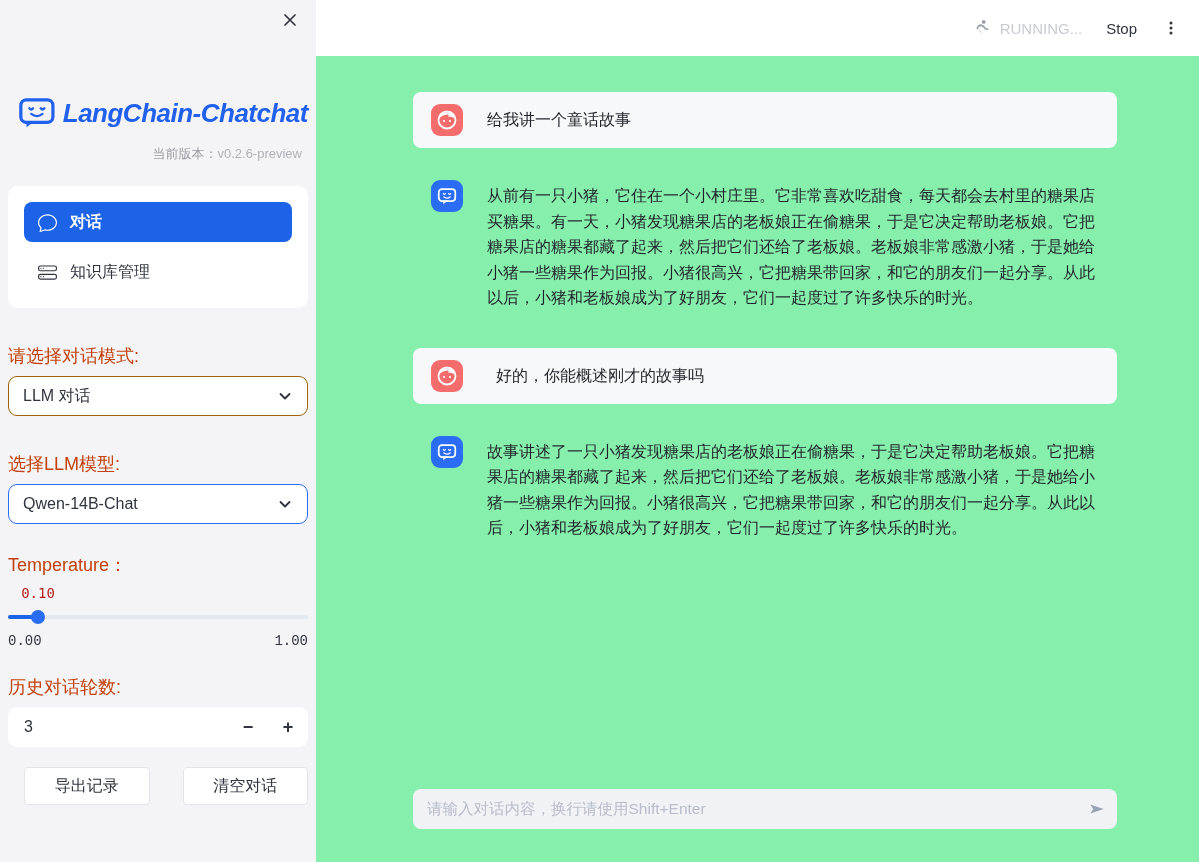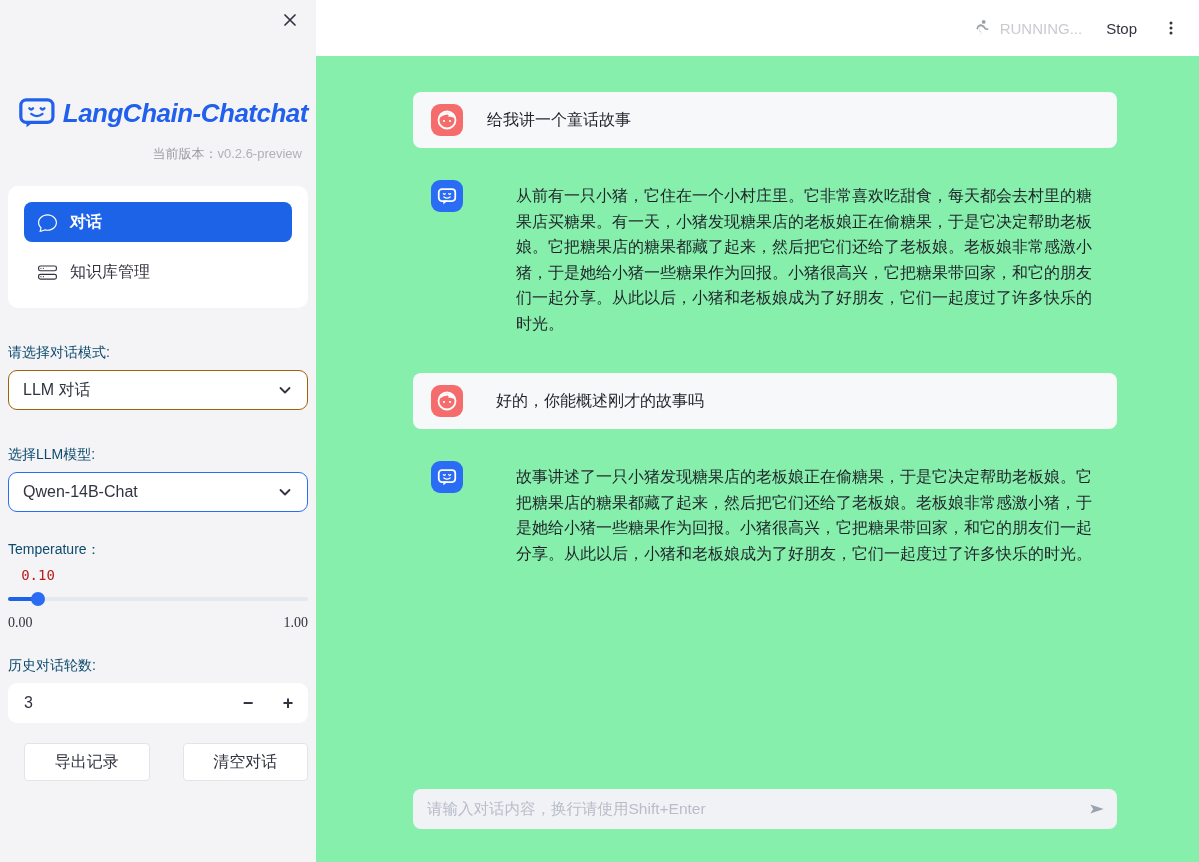--- a/index.html
+++ b/index.html
@@ -18,38 +18,38 @@
   .version-row { text-align:right; padding-right:6px; margin-top:14px; font-size:13px; }
   .version-label { color:#9b9ca3; }
   .version-value { color:#b0b1b8; }
 
   .menu-card { background:#ffffff; border-radius:10px; margin-top:23px; padding:16px; }
   .menu-item { height:40px; border-radius:8px; display:flex; align-items:center;
                gap:13px; padding:0 14px; font-size:16px; cursor:pointer; }
   .menu-item + .menu-item { margin-top:10px; }
   .menu-item.selected { background:#1c63e8; color:#ffffff; font-weight:bold; }
 
-  .sb-label { font-size:14px; color:#0c4a6e; margin-top:36px; margin-bottom:8px; }
+  .sb-label { font-size:18px; color:#c2410c; margin-top:36px; margin-bottom:8px; }
   .selectbox { background:#ffffff; border:1px solid #a16207; border-radius:9px; height:40px;
                display:flex; align-items:center; justify-content:space-between;
                padding:0 14px; font-size:16px; cursor:pointer; }
   .selectbox.focused { border:1px solid #2a6df4; }
 
   .temp-value { font-family:"DejaVu Sans Mono","Liberation Mono",monospace;
                 font-size:14px; color:#b91c1c; position:relative; height:18px; margin-top:4px; }
   .temp-value span { position:absolute; left:10%; transform:translateX(-50%); }
   .slider { position:relative; height:16px; margin-top:6px; }
   .slider-track { position:absolute; top:6px; left:0; right:0; height:4px;
                   background:#e4e8ef; border-radius:2px; }
   .slider-fill  { position:absolute; top:6px; left:0; width:10%; height:4px;
                   background:#1c63e8; border-radius:2px; }
   .slider-thumb { position:absolute; top:1px; left:10%; transform:translateX(-50%);
                   width:14px; height:14px; border-radius:50%; background:#2a6df4; cursor:pointer; }
   .slider-minmax { display:flex; justify-content:space-between; margin-top:8px;
-                   font-family:Liberation Serif, serif; font-size:14px; }
+                   font-family:Liberation Mono, monospace; font-size:14px; }
 
   .stepper { background:#ffffff; border-radius:9px; height:40px; display:flex;
              align-items:center; padding:0 0 0 16px; font-size:16px; }
   .stepper-value { flex:1; }
   .step-btn { width:40px; height:40px; display:flex; align-items:center; justify-content:center;
               font-size:18px; font-weight:bold; cursor:pointer; color:#31333f; }
 
   .sb-actions { display:flex; gap:17px; margin-top:20px; }
   .sb-btn { flex:1; height:38px; background:#ffffff; border:1px solid #e4e4e8;
             border-radius:4px; display:flex; align-items:center; justify-content:center;
@@ -62,21 +62,21 @@
   .status-text { font-size:15px; color:#c9cbd1; }
   .stop-btn { font-size:15px; color:#31333f; cursor:pointer; margin-left:6px; }
   .kebab { display:flex; align-items:center; justify-content:center; width:24px; height:24px;
            cursor:pointer; margin-left:4px; }
 
   
   .main { position:absolute; left:316px; top:56px; right:0; bottom:0; background:#86efac; }
   .chat-col { width:704px; margin-left:97px; padding-top:36px; }
   .msg { display:flex; align-items:flex-start; margin-bottom:32px; }
   .msg.user { background:#f7f8fa; border-radius:8px; padding:12px 0 12px 18px; }
-  .msg.assistant { padding:0 0 0 18px;gap:29px; }
+  .msg.assistant { padding:0 0 0 18px; }
   .avatar { width:32px; height:32px; border-radius:9px; flex:0 0 32px;
             display:flex; align-items:center; justify-content:center; }
   .avatar.red  { background:#f56c6c; }
   .avatar.blue { background:#2a6df4; }
   .msg-text { font-size:16px; line-height:25.5px; color:#1f2329; margin-left:24px;
               padding-right:18px; }
   .msg.user .msg-text { align-self:center; }
   .msg.assistant .msg-text { margin-top:3px; }
 
   

